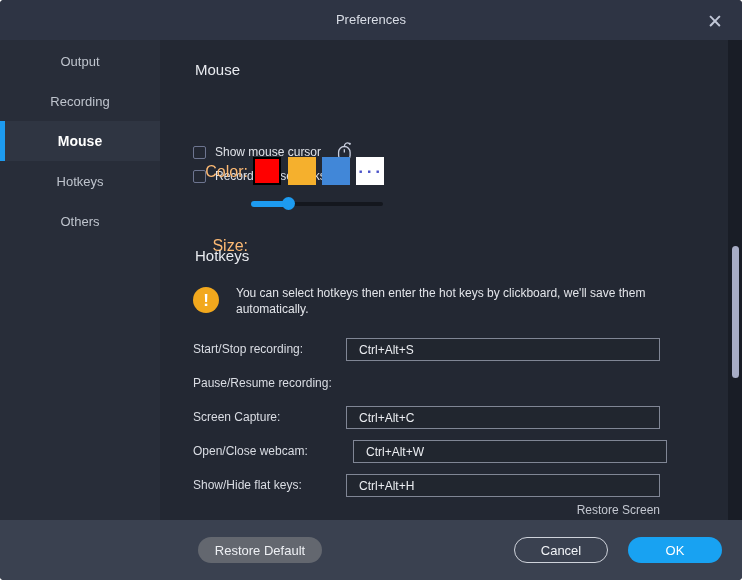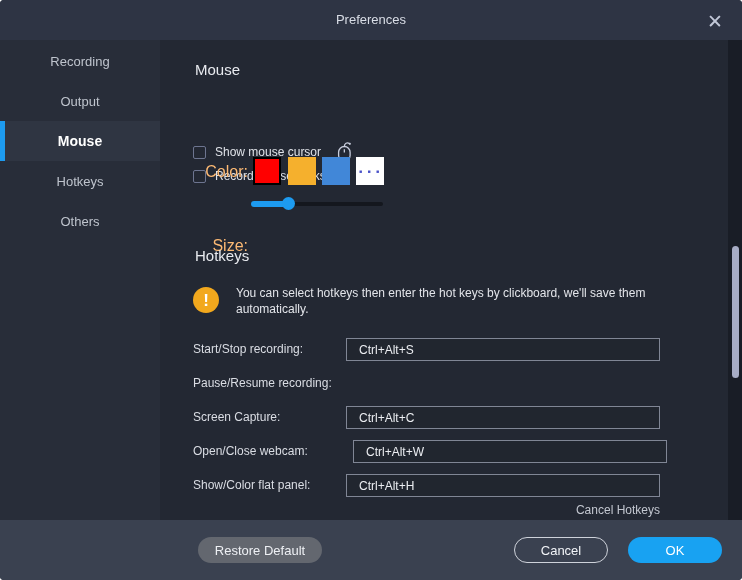--- a/index.html
+++ b/index.html
@@ -137,25 +137,25 @@
 <div class="window">
 
   <div class="titlebar">
     <div class="title">Preferences</div>
     <div class="close-btn">✕</div>
   </div>
 
   <div class="sidebar">
     <div class="side-item">
 
+      <span>Output</span>
+    </div>
+    <div class="side-item">
+
       <span>Recording</span>
-    </div>
-    <div class="side-item">
-
-      <span>Output</span>
     </div>
     <div class="side-item selected">
       <div class="accent"></div>
       <span>Mouse</span>
     </div>
     <div class="side-item">
 
       <span>Hotkeys</span>
     </div>
     <div class="side-item">
@@ -208,24 +208,24 @@
     <input class="hk-field" style="top: 298px;" value="Ctrl+Alt+S">
 
     <div class="hk-label" style="top:332px;">Pause/Resume recording:</div>
 
     <div class="hk-label" style="top:366px;">Screen Capture:</div>
     <input class="hk-field" style="top: 366px;" value="Ctrl+Alt+C">
 
     <div class="hk-label" style="top:400px;">Open/Close webcam:</div>
     <input class="hk-field" style="top: 400px; margin-left: 7px;" value="Ctrl+Alt+W">
 
-    <div class="hk-label" style="top:434px;">Show/Color flat panel:</div>
+    <div class="hk-label" style="top:434px;">Show/Hide flat keys:</div>
     <input class="hk-field" style="top: 434px;" value="Ctrl+Alt+H">
 
-    <div class="restore-link">Cancel Hotkeys</div>
+    <div class="restore-link">Restore Screen</div>
 
     <div class="scroll-track">
       <div class="scroll-thumb"></div>
     </div>
   </div>
 
   <div class="footer">
     <button class="btn btn-restore">Restore Default</button>
     <button class="btn btn-ok">OK</button>
     <button class="btn btn-cancel">Cancel</button>

